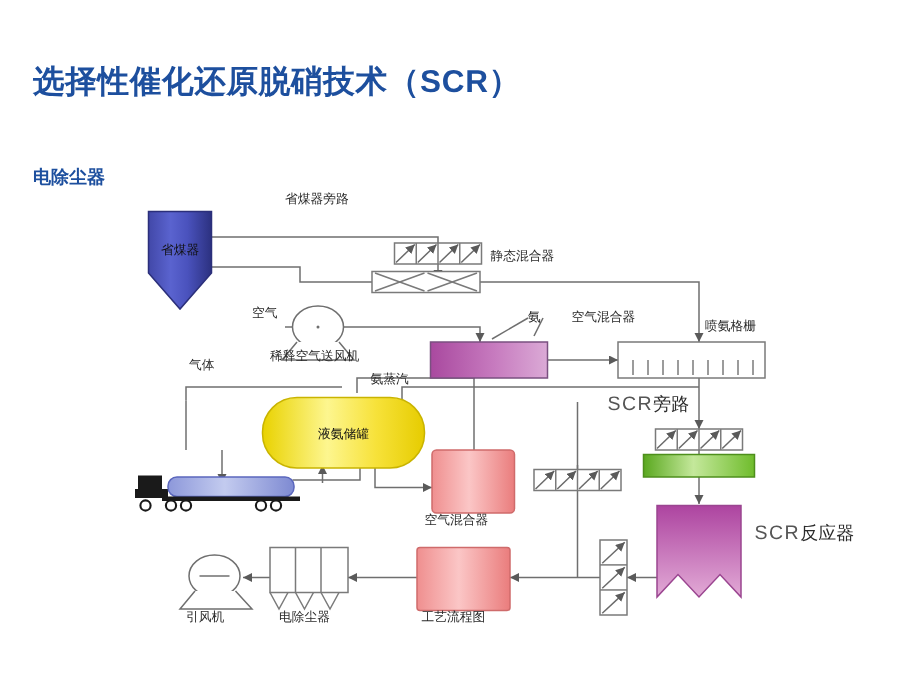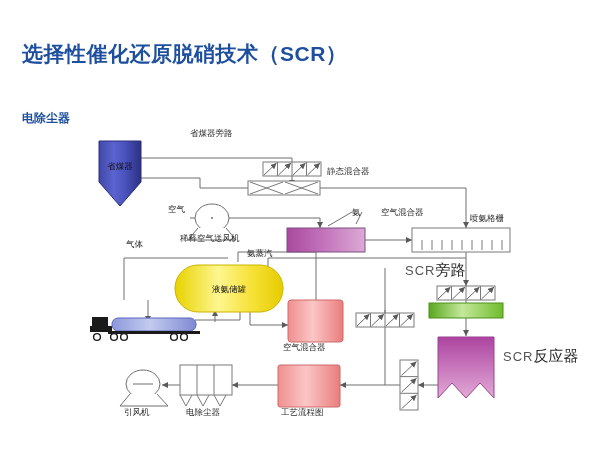--- a/index.html
+++ b/index.html
@@ -32,21 +32,21 @@
   .lbl{
     position:absolute;color:#2a2a2a;white-space:nowrap;
     font-family:"DejaVu Sans","Liberation Sans",sans-serif;
     font-size:8.5px;line-height:1;
   }
   .lbl-scr{
     position:absolute;white-space:nowrap;color:#555;
     font-family:"Liberation Sans",sans-serif;
     font-size:13px;letter-spacing:1px;line-height:1;
   }
-  .lbl-scr b{font-size:15px;letter-spacing:0;font-weight:normal;color:#2a2a2a;text-align:right;}
+  .lbl-scr b{font-size:12px;letter-spacing:0;font-weight:normal;color:#2a2a2a;text-align:right;}
 </style>
 </head>
 <body>
 
 <div class="page">
 
   <div class="title-cn">选择性催化还原脱硝技术（SCR）</div>
   <div class="section-label">电除尘器</div>
 
   <svg id="diagram" viewBox="0 0 600 450">

